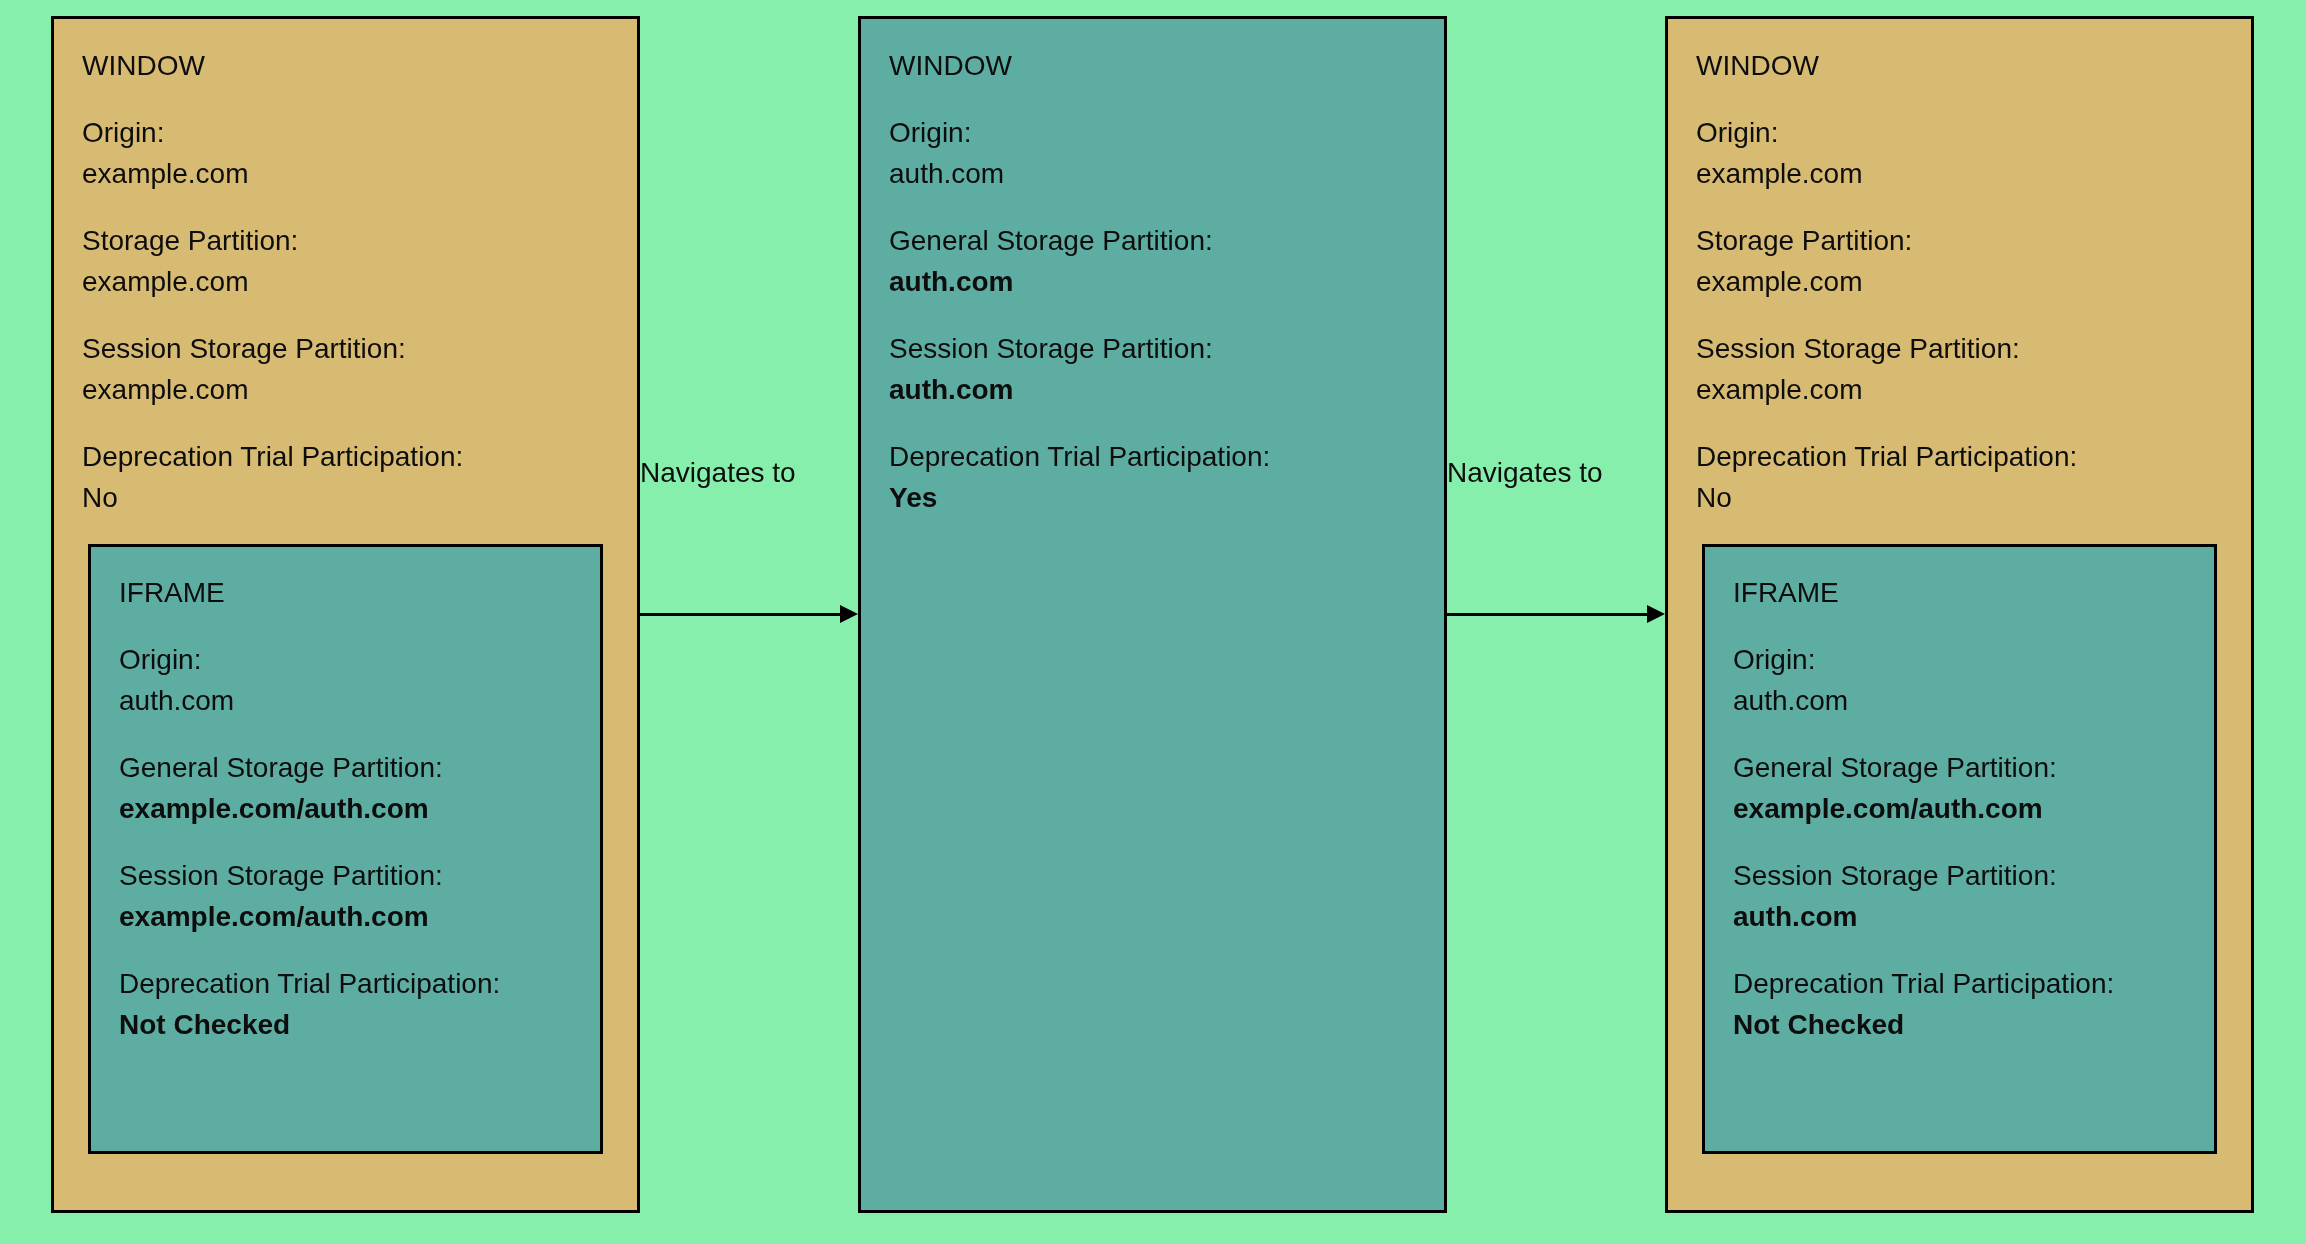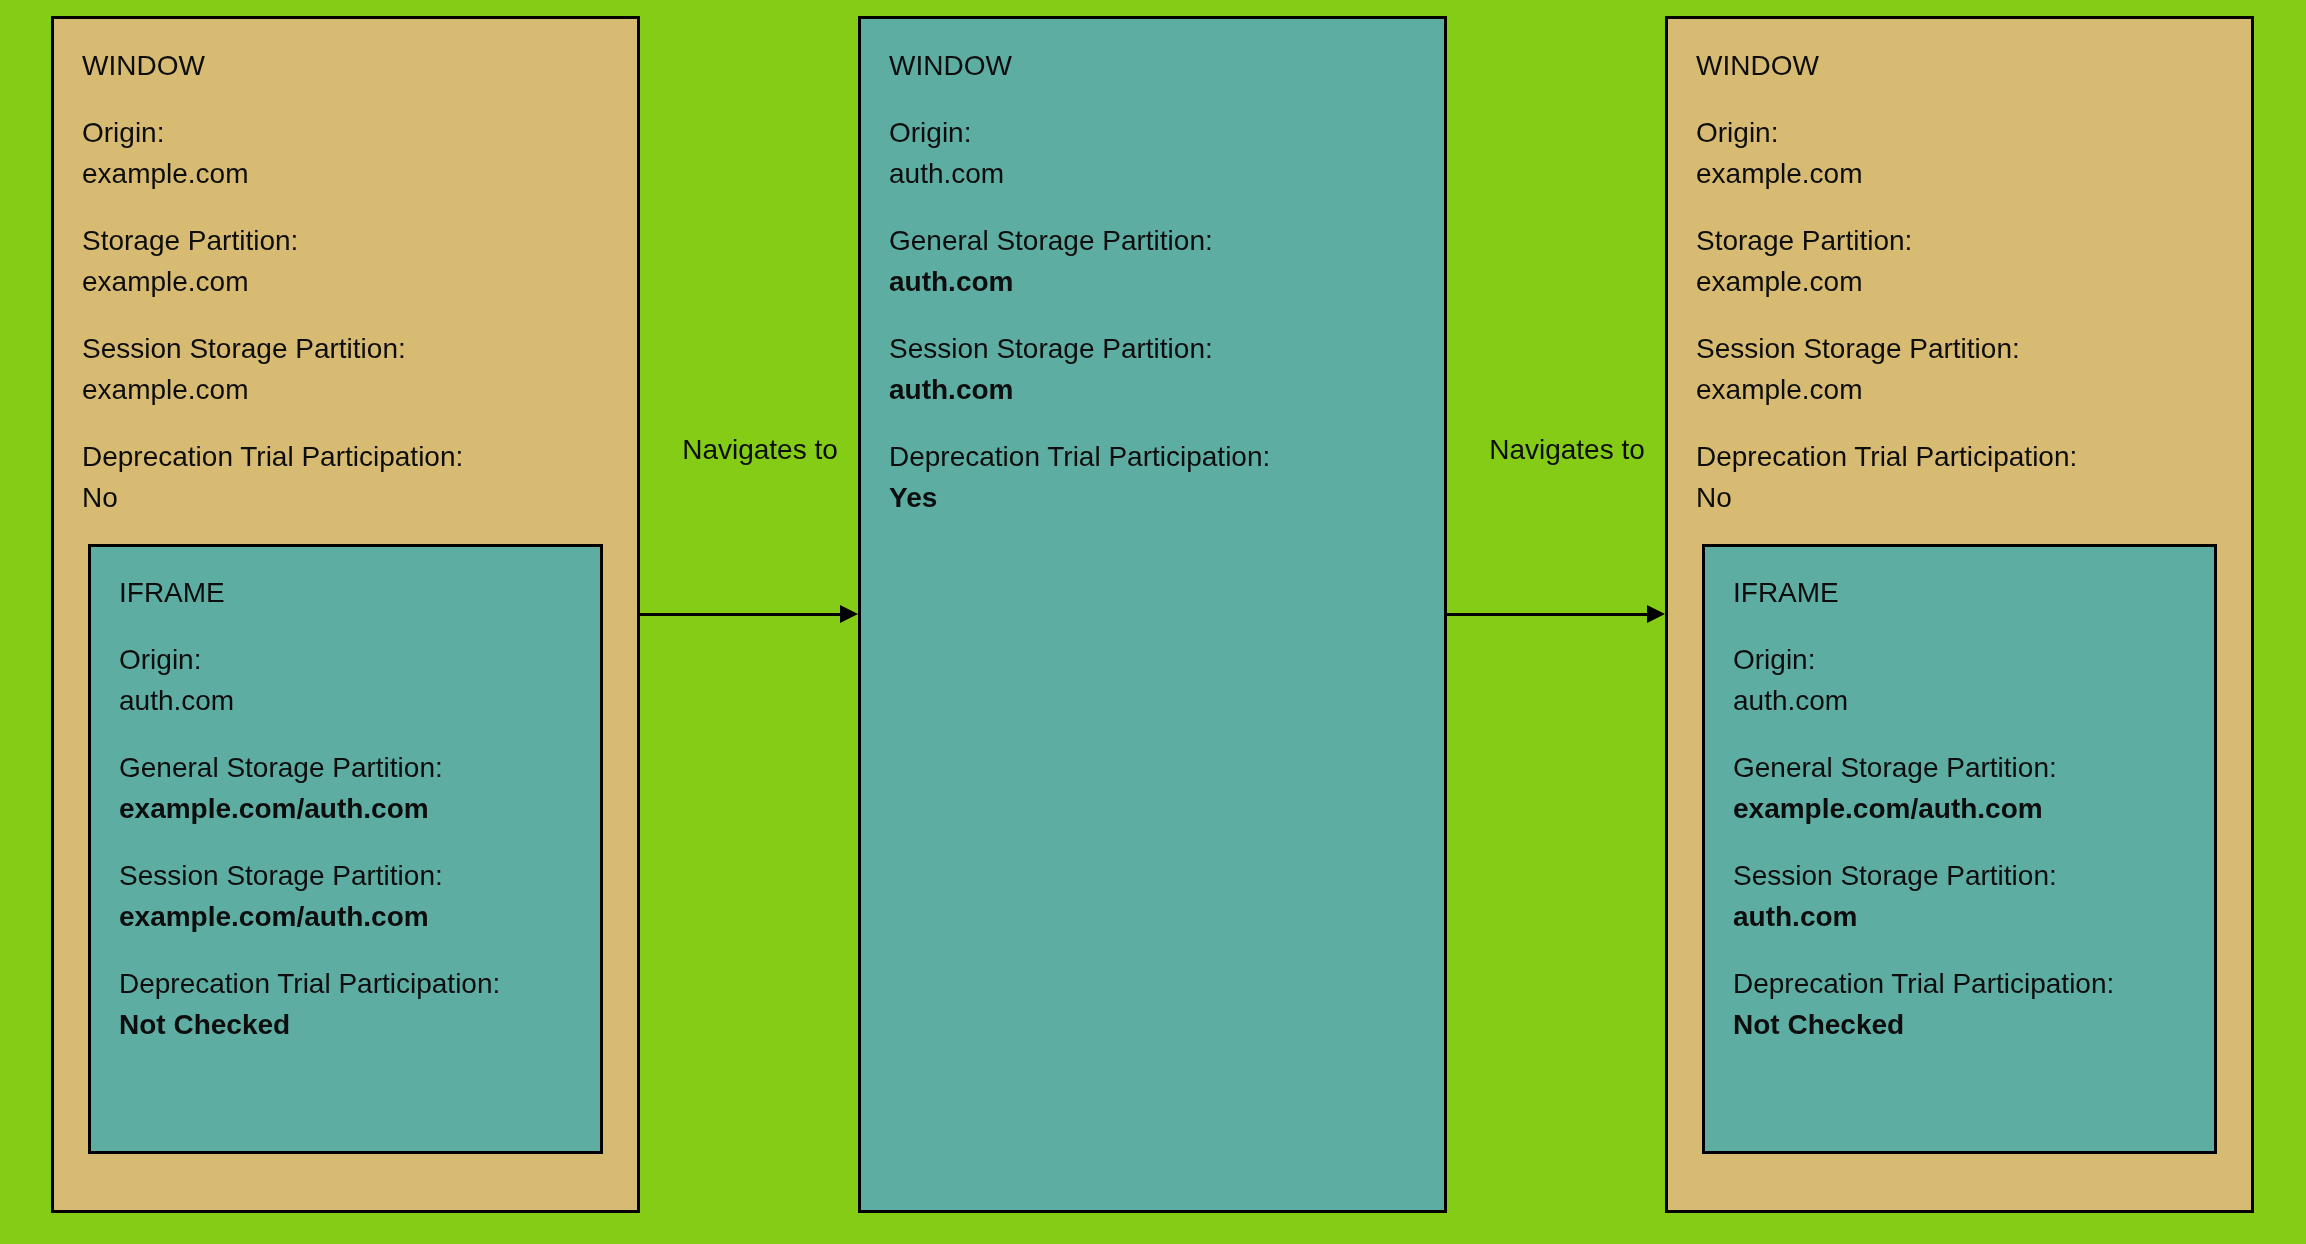--- a/index.html
+++ b/index.html
@@ -1,17 +1,17 @@
 <!DOCTYPE html>
 <html><head>
 <meta charset="utf-8">
 <style>
   html,body{margin:0;padding:0;background:#ffffff;}
   .canvas{
-    position:relative;width:2306px;height:1244px;background:#84cc16;
+    position:relative;width:2306px;height:1244px;background:#86efac;
     font-family:"Liberation Sans",sans-serif;font-size:28px;line-height:41px;color:#0d0d0d;
   }
   .window-box{
     position:absolute;top:16px;width:589px;height:1197px;
     border:3px solid #000;box-sizing:border-box;padding:26px 28px;
   }
   .tan{background:#D8BB73;}
   .teal{background:#5EADA2;}
   #box-left{left:51px;}
   #box-mid{left:858px;}
@@ -27,21 +27,21 @@
   .arrow-line{position:absolute;top:613px;width:200px;height:3px;background:#000;}
   #arrow1-line{left:640px;}
   #arrow2-line{left:1447px;}
   .arrow-head{
     position:absolute;top:605px;width:0;height:0;
     border-top:9px solid transparent;border-bottom:9px solid transparent;
     border-left:18px solid #000;
   }
   #arrow1-head{left:840px;}
   #arrow2-head{left:1647px;}
-  .arrow-label{position:absolute;top:429px;width:240px;text-align:center;}
+  .arrow-label{position:absolute;top:452px;width:240px;text-align:left;}
   #arrow1-label{left:640px;}
   #arrow2-label{left:1447px;}
 </style>
 </head>
 <body>
 
 <div class="canvas">
 
   <section class="window-box tan" id="box-left">
     <div class="box-title">WINDOW</div>

